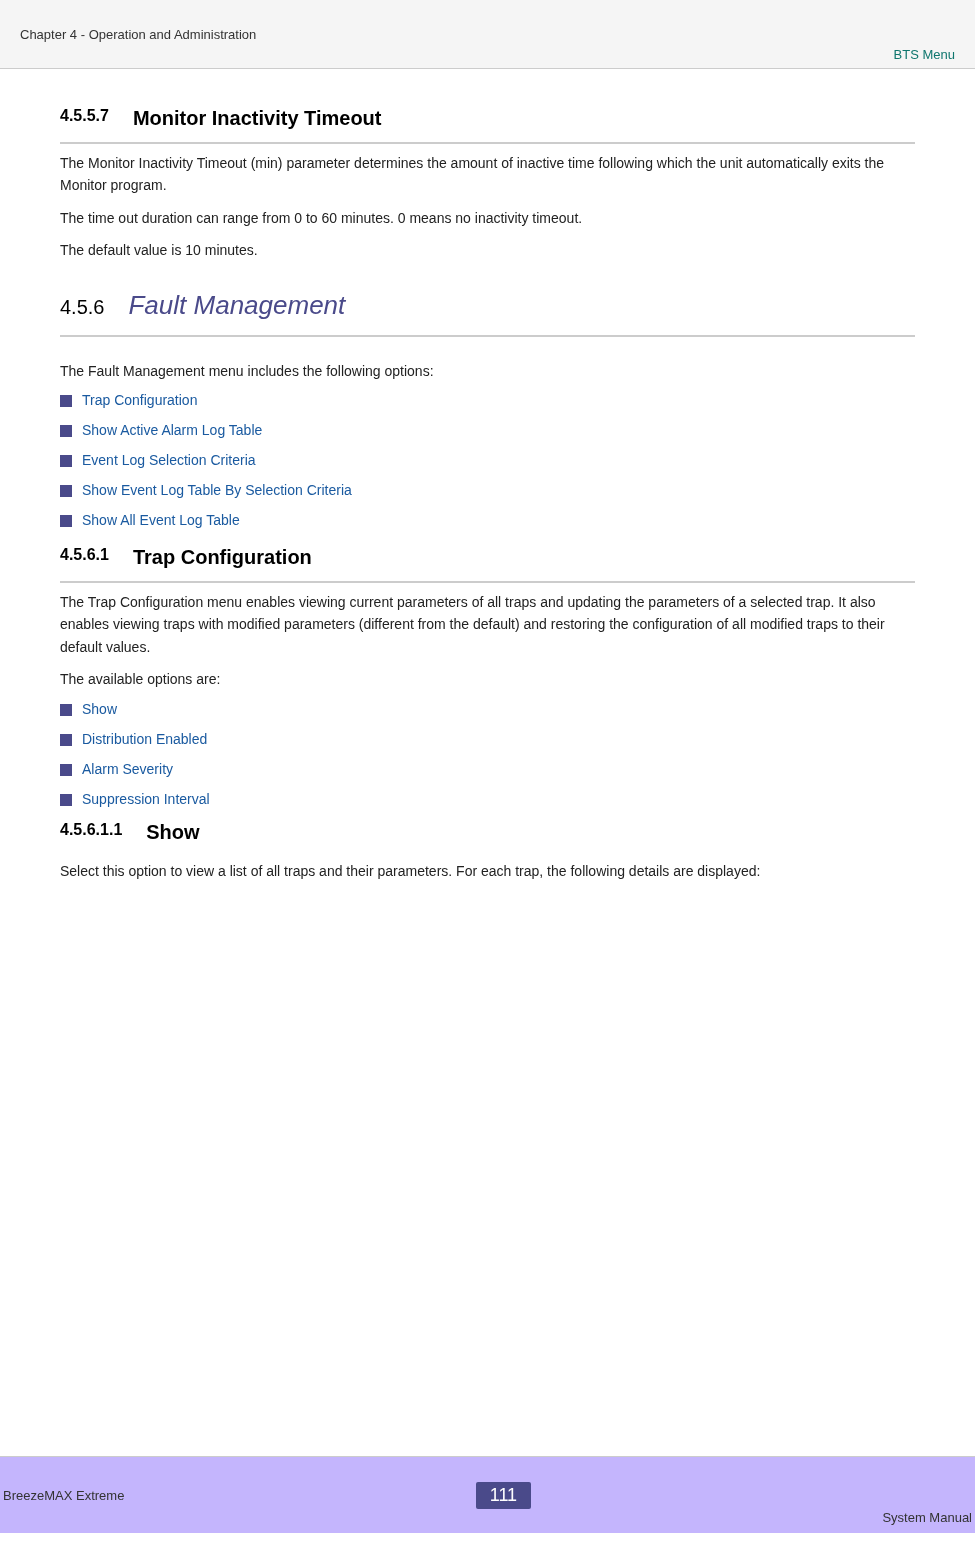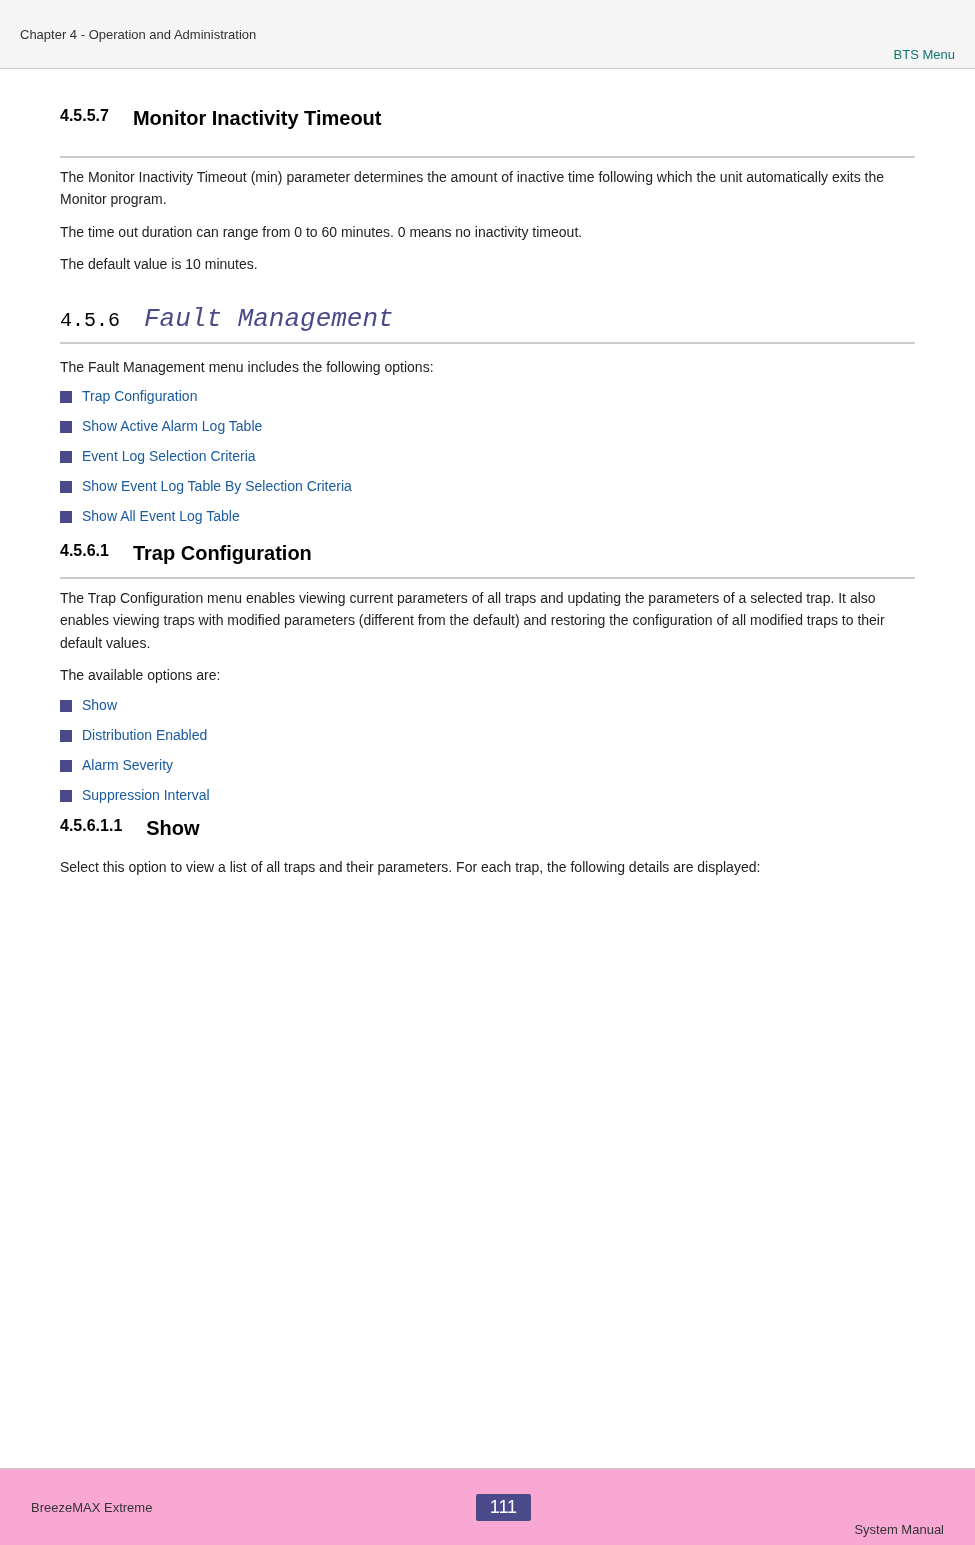--- a/index.html
+++ b/index.html
@@ -92,29 +92,29 @@
     }
     .bullet-link {
       color: #1a5aa0;
       text-decoration: none;
       font-size: 14px;
     }
 
     
     .page-footer {
       position: absolute;
-      bottom: 0;
+      bottom: 12px;
       left: 0;
       right: 0;
       display: flex;
       justify-content: space-between;
       align-items: center;
-      padding: 8px 31px;
+      padding: 8px 3px;
       border-top: 1px solid #ccc;
-      background: #f9a8d4;
+      background: #c4b5fd;
     }
     .footer-left {
       font-size: 13px;
       color: #333;
     }
     .footer-center {
       font-size: 18px;
       color: #fff;
       background: #4a4a8a;
       padding: 3px 14px;
@@ -125,21 +125,21 @@
       color: #333;
       margin-top: 45px;
     }
 
     .heading-row-457 {
       display: flex;
       gap: 24px;
       margin-top: 18px;
       margin-bottom: 8px;
       border-bottom: 2px solid #ccc;
-      padding-bottom: 18px;
+      padding-bottom: 4px;
     }
     .heading-row-4561 {
       display: flex;
       gap: 24px;
       margin-top: 18px;
       margin-bottom: 8px;
       border-bottom: 2px solid #ccc;
       padding-bottom: 4px;
     }
     .heading-row-45611 {
@@ -160,21 +160,21 @@
 
   <div class="heading-row-457">
     <span class="section-number-large">4.5.5.7</span>
     <span class="section-title-large">Monitor Inactivity Timeout</span>
   </div>
 
   <p class="para">The Monitor Inactivity Timeout (min) parameter determines the amount of inactive time following which the unit automatically exits the Monitor program.</p>
   <p class="para">The time out duration can range from 0 to 60 minutes. 0 means no inactivity timeout.</p>
   <p class="para">The default value is 10 minutes.</p>
 
-  <div style="margin-top: 28px; border-bottom: 2px solid #ccc; margin-bottom: 12px; display:flex; gap:24px; align-items:baseline;font-family:Liberation Mono, monospace;">
+  <div style="margin-top: 28px; border-bottom: 2px solid #ccc; padding-bottom: 6px; margin-bottom: 23px; display:flex; gap:24px; align-items:baseline;">
     <span class="section-number-medium" style="font-size:20px; font-weight:normal;">4.5.6</span>
     <span class="section-title-medium">Fault Management</span>
   </div>
 
   <p class="para">The Fault Management menu includes the following options:</p>
 
   <ul class="bullet-list">
     <li>
       <span class="bullet-square"></span>
       <a class="bullet-link" href="#">Trap Configuration</a>

